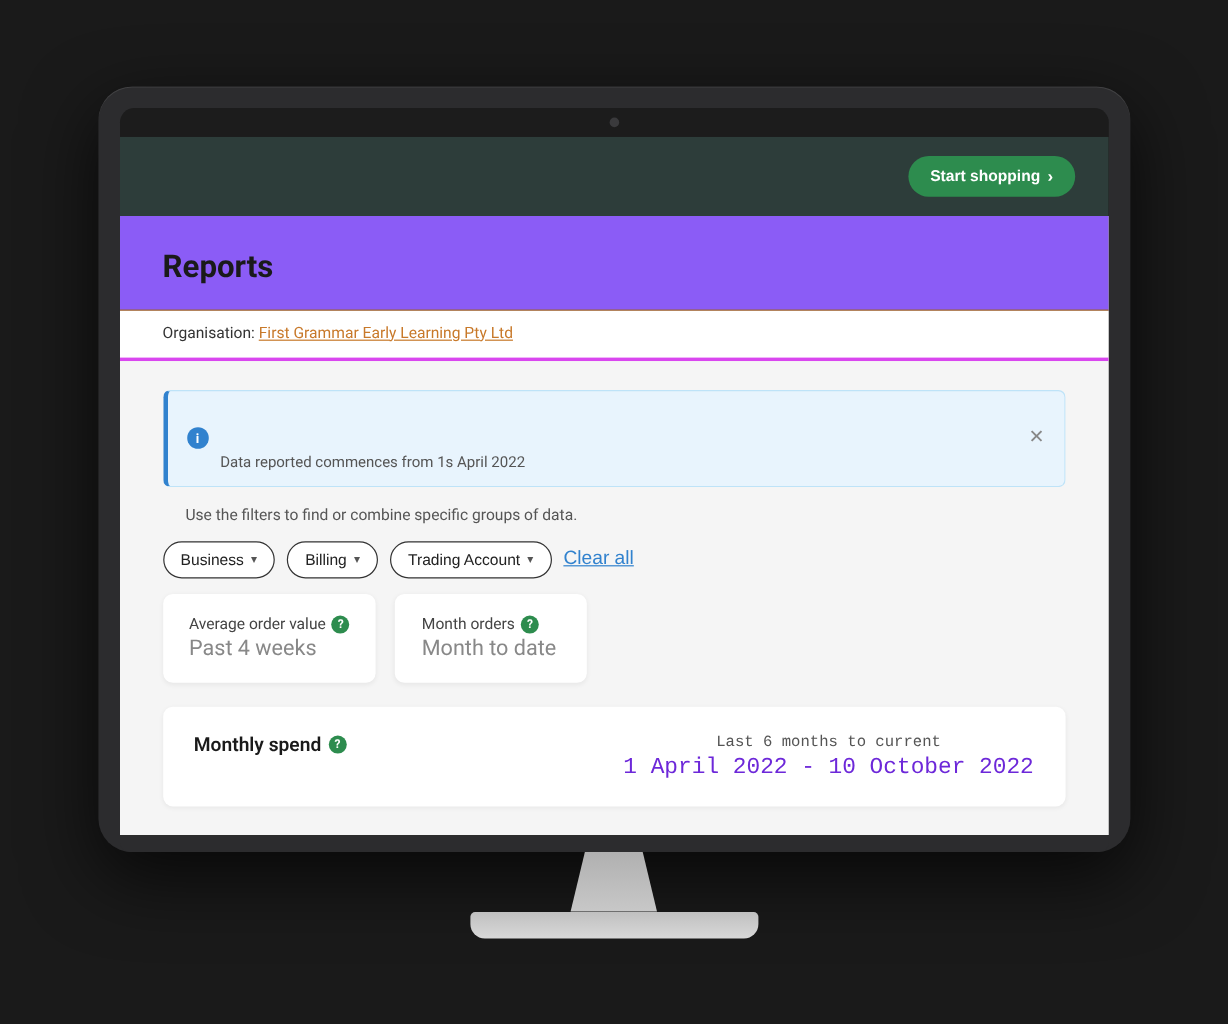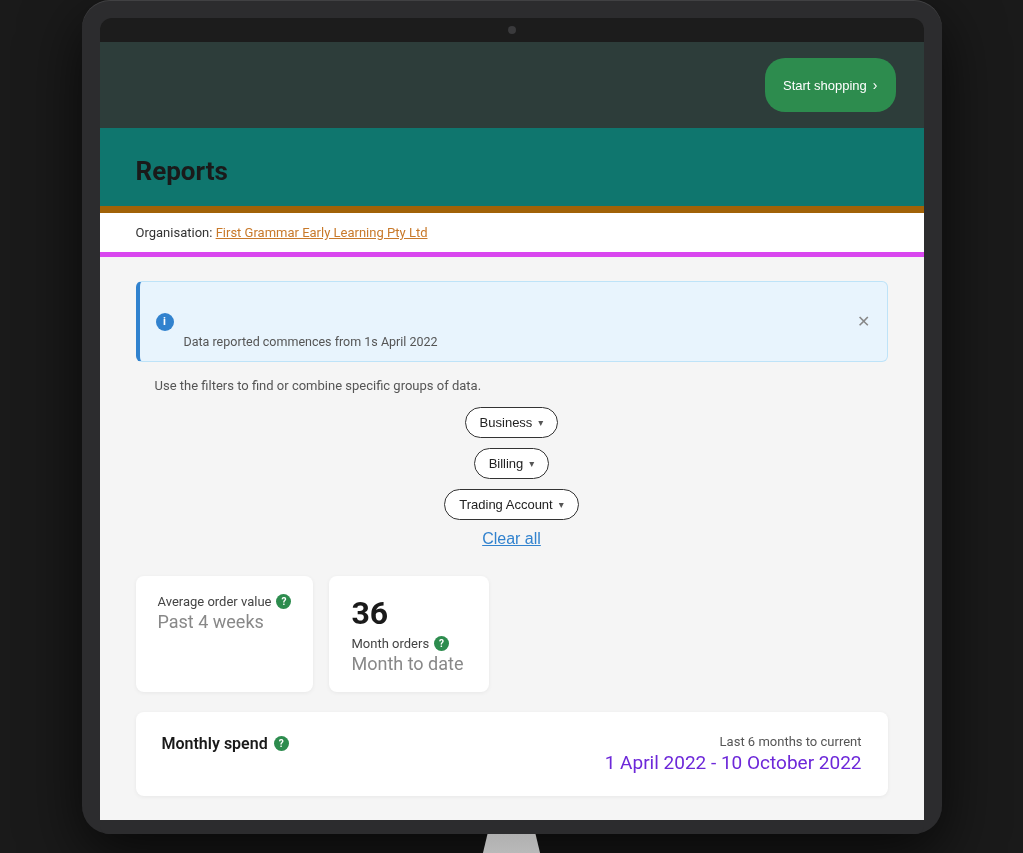--- a/index.html
+++ b/index.html
@@ -48,56 +48,56 @@
       display: flex;
       align-items: center;
       justify-content: flex-end;
     }
 
     .start-shopping-btn {
       background: #2d8c4e;
       color: white;
       border: none;
       border-radius: 20px;
-      padding: 19px 18px;
-      font-size: 13px;
-      font-weight: 400;
+      padding: 9px 18px;
+      font-size: 13px;
+      font-weight: 700;
       cursor: pointer;
       display: flex;
       align-items: center;
       gap: 6px;
     }
 
     .start-shopping-btn .arrow {
       font-size: 14px;
     }
 
     
     .main-content {
       background: #f5f5f5;
       padding: 0;
     }
 
     .page-header {
-      background: #0f766e;
+      background: #8b5cf6;
       padding: 28px 36px 20px;
-      border-bottom: 7px solid #a16207;
+      border-bottom: 1px solid #a16207;
     }
 
     .page-title {
       font-size: 26px;
       font-weight: 700;
       color: #1a1a1a;
       margin-bottom: 0;
     }
 
     .org-bar {
       background: white;
       padding: 12px 36px;
-      border-bottom: 5px solid #d946ef;
+      border-bottom: 3px solid #d946ef;
       font-size: 13px;
       color: #333;
     }
 
     .org-bar .org-link {
       color: #c8792a;
       text-decoration: underline;
       cursor: pointer;
     }
 
@@ -160,22 +160,21 @@
       color: #555;
       margin-bottom: 14px;
       padding-left: 19px;
     }
 
     
     .filters-row {
       display: flex;
       align-items: center;
       gap: 10px;
-      margin-bottom: 28px;
-      flex-direction: column;
+      margin-bottom: 13px;
     }
 
     .filter-btn {
       background: white;
       border: 1.5px solid #333;
       border-radius: 20px;
       padding: 7px 14px;
       font-size: 13px;
       font-weight: 500;
       color: #222;
@@ -268,21 +267,22 @@
     .monthly-title {
       font-size: 16px;
       font-weight: 600;
       color: #1a1a1a;
       display: flex;
       align-items: center;
       gap: 6px;
     }
 
     .monthly-range {
-      text-align: right;
+      text-align: center;
+      font-family: Liberation Mono, monospace;
     }
 
     .monthly-range-label {
       font-size: 13px;
       color: #555;
       margin-bottom: 2px;
     }
 
     .monthly-range-dates {
       font-size: 19px;
@@ -375,21 +375,20 @@
 
               <div class="stat-card">
                 <div class="stat-label">
                   <span>Average order value</span>
                   <span class="help-icon">?</span>
                 </div>
                 <div class="stat-sublabel">Past 4 weeks</div>
               </div>
 
               <div class="stat-card">
-                <div class="stat-value">36</div>
                 <div class="stat-label">
                   <span>Month orders</span>
                   <span class="help-icon">?</span>
                 </div>
                 <div class="stat-sublabel">Month to date</div>
               </div>
 
             </div>
 
             <div class="monthly-card">

